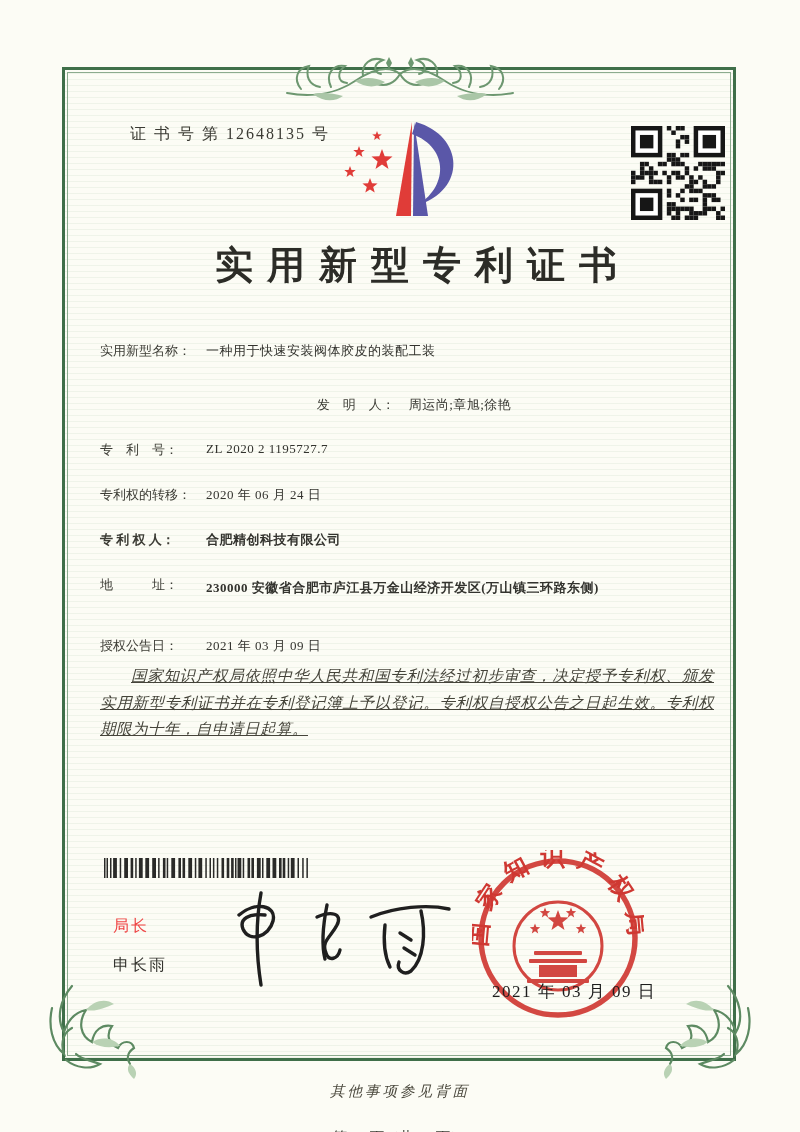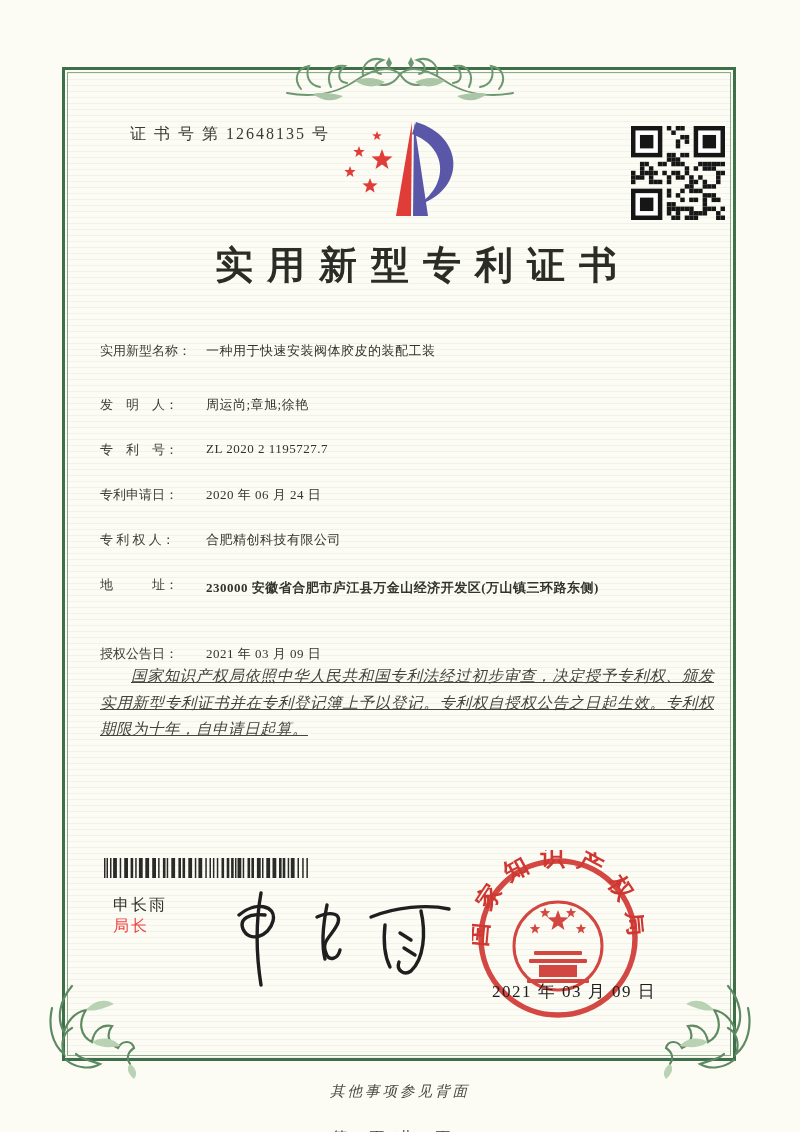--- a/index.html
+++ b/index.html
@@ -22,21 +22,21 @@
   .flabel{display:inline-block;min-width:106px;vertical-align:top;color:#3c3c35;}
   .fvalue{display:inline-block;vertical-align:top;letter-spacing:0.5px;}
   .fvalue.wrap{width:498px;line-height:23px;font-weight:bold;}
   .grant-col2{position:absolute;left:322px;top:0;white-space:nowrap;}
 
   .notice{left:100px;top:663px;width:614px;font-size:15.5px;line-height:1.72;
     color:#45443a;font-style:italic;text-align:justify;letter-spacing:0.5px;}
   .notice p{margin:0;text-indent:2em;text-decoration:underline;}
 
   .sign-title{left:113px;top:916px;font-size:16px;color:#ef4444;letter-spacing:2px;}
-  .sign-name{left:113px;top:895px;font-size:16px;color:#33332e;letter-spacing:2px;}
+  .sign-name{left:113px;top:955px;font-size:16px;color:#33332e;letter-spacing:2px;}
 
   .seal-wrap{left:472px;top:850px;width:172px;height:172px;z-index:4;}
   .seal-date{left:492px;top:980px;font-size:17px;color:#1d1d1d;letter-spacing:1.5px;z-index:5;}
 
   .page-no{left:62px;top:1084px;width:668px;text-align:center;font-size:14.5px;
     letter-spacing:2px;color:#3c3c34;margin-top:44px;}
   .back-note{left:0;top:1082px;width:800px;text-align:center;font-size:14.5px;
     letter-spacing:3px;color:#4c4a3f;font-style:italic;}
 
   svg{display:block;}
@@ -215,36 +215,36 @@
       <rect x="0" y="56" width="28" height="28" fill="#161616"></rect>
       <rect x="4" y="60" width="20" height="20" fill="#fff"></rect>
       <rect x="8" y="64" width="12" height="12" fill="#161616"></rect>
     </svg>
 
   <div class="abs title">实用新型专利证书</div>
 
   <div class="field-row" style="top:342px;">
     <span class="flabel">实用新型名称：</span><span class="fvalue">一种用于快速安装阀体胶皮的装配工装</span>
   </div>
-  <div class="field-row" style="top:396px;">
+  <div class="field-row" style="top:396px;text-align:center;">
     <span class="flabel">发　明　人：</span><span class="fvalue">周运尚;章旭;徐艳</span>
   </div>
   <div class="field-row" style="top:441px;">
     <span class="flabel">专　利　号：</span><span class="fvalue">ZL 2020 2 1195727.7</span>
   </div>
   <div class="field-row" style="top:486px;">
-    <span class="flabel">专利申请日：</span><span class="fvalue">2020 年 06 月 24 日</span>
-  </div>
-  <div class="field-row" style="top:531px;">
+    <span class="flabel">专利权的转移：</span><span class="fvalue">2020 年 06 月 24 日</span>
+  </div>
+  <div class="field-row" style="top:531px;font-weight:bold;">
     <span class="flabel">专 利 权 人：</span><span class="fvalue">合肥精创科技有限公司</span>
   </div>
   <div class="field-row" style="top:576px;">
     <span class="flabel">地　　　址：</span><span class="fvalue wrap">230000 安徽省合肥市庐江县万金山经济开发区(万山镇三环路东侧)</span>
   </div>
-  <div class="field-row" style="top:637px;margin-top:8px;">
+  <div class="field-row" style="top:637px;">
     <span class="flabel">授权公告日：</span><span class="fvalue">2021 年 03 月 09 日</span>
   </div>
 
   <div class="abs notice">
     <p>国家知识产权局依照中华人民共和国专利法经过初步审查，决定授予专利权、颁发实用新型专利证书并在专利登记簿上予以登记。专利权自授权公告之日起生效。专利权期限为十年，自申请日起算。</p>
   </div>
 
   <svg id="barcode-svg" class="abs" style="left:104px;top:858px;" width="207" height="20" viewBox="0 0 207 20">
       <rect x="0.0" y="0" width="1.5" height="20" fill="#2a2a28"></rect>
       <rect x="2.5" y="0" width="1.5" height="20" fill="#2a2a28"></rect>

